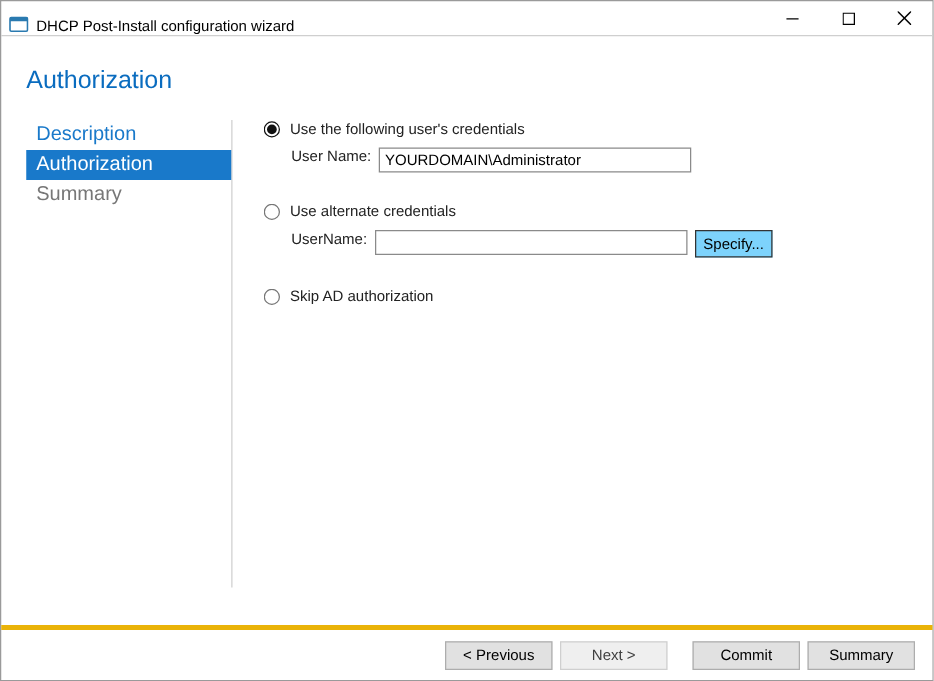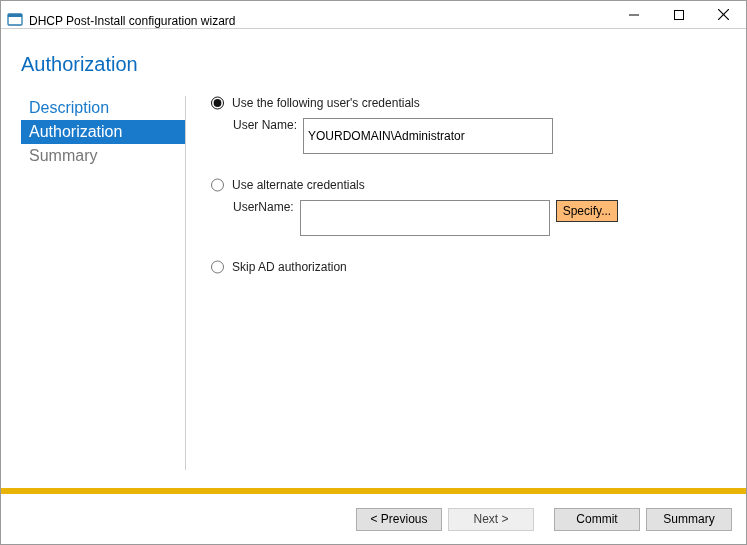--- a/index.html
+++ b/index.html
@@ -12,28 +12,28 @@
   .win-btn svg{display:block}
   .header{padding:24px 0 0 20px}
   .header-title{font-size:20px;font-weight:400;color:#0a6cbf;font-family:"Segoe UI Light","Segoe UI",Arial,sans-serif}
   .body{display:flex;padding:20px 24px 0 20px;height:394px;box-sizing:border-box}
   .sidebar{width:165px;border-right:1px solid #cfcfcf;padding-right:0;box-sizing:border-box}
   .sidebar-item{height:24px;line-height:24px;padding-left:8px;font-size:16px;color:#777;cursor:default}
   .sidebar-item.active{background:#1979ca;color:#fff}
   .sidebar-item.link{color:#1979ca}
   .content{flex:1;padding:0 0 0 25px}
   .intro{margin:2px 0 22px 0;color:#222}
-  .option-row{display:flex;margin-bottom:8px}
+  .option-row{display:flex;align-items:center;margin-bottom:8px}
   .option-row input[type=radio]{margin:0 8px 0 0;accent-color:#111}
   .sub-row{display:flex;margin:0 0 24px 22px}
   .sub-row label{margin-right:6px}
-  .txt{height:36px;border:1px solid #8a8a8a;padding:1px 4px;font-size:12px;font-family:inherit;box-sizing:border-box}
+  .txt{height:20px;border:1px solid #8a8a8a;padding:1px 4px;font-size:12px;font-family:inherit;box-sizing:border-box}
   .txt.wide{width:250px}
-  .btn-specify{height:22px;min-width:62px;margin-left:6px;border:1px solid #333;background:#fdba74;font-size:12px;font-family:inherit;padding:0 6px;box-sizing:border-box}
-  .footer{position:absolute;bottom:0;left:0;right:0;height:56px;border-top:6px solid #eab308;display:flex;align-items:center;justify-content:flex-end;padding-right:14px;box-sizing:border-box}
+  .btn-specify{height:22px;min-width:62px;margin-left:6px;border:1px solid #333;background:#7dd3fc;font-size:12px;font-family:inherit;padding:0 6px;box-sizing:border-box}
+  .footer{position:absolute;bottom:0;left:0;right:0;height:44px;border-top:4px solid #eab308;display:flex;align-items:center;justify-content:flex-end;padding-right:14px;box-sizing:border-box}
   .footer .btn{height:23px;min-width:86px;margin-left:6px;border:1px solid #adadad;background:#e1e1e1;font-size:12px;font-family:inherit;padding:0 10px;box-sizing:border-box;color:#000}
   .footer .btn:disabled{color:#404040;background:#efefef;border-color:#cfcfcf}
   .footer .gap{width:14px}
 </style>
 </head>
 <body>
 
 <div class="window">
 
   <div class="titlebar">

